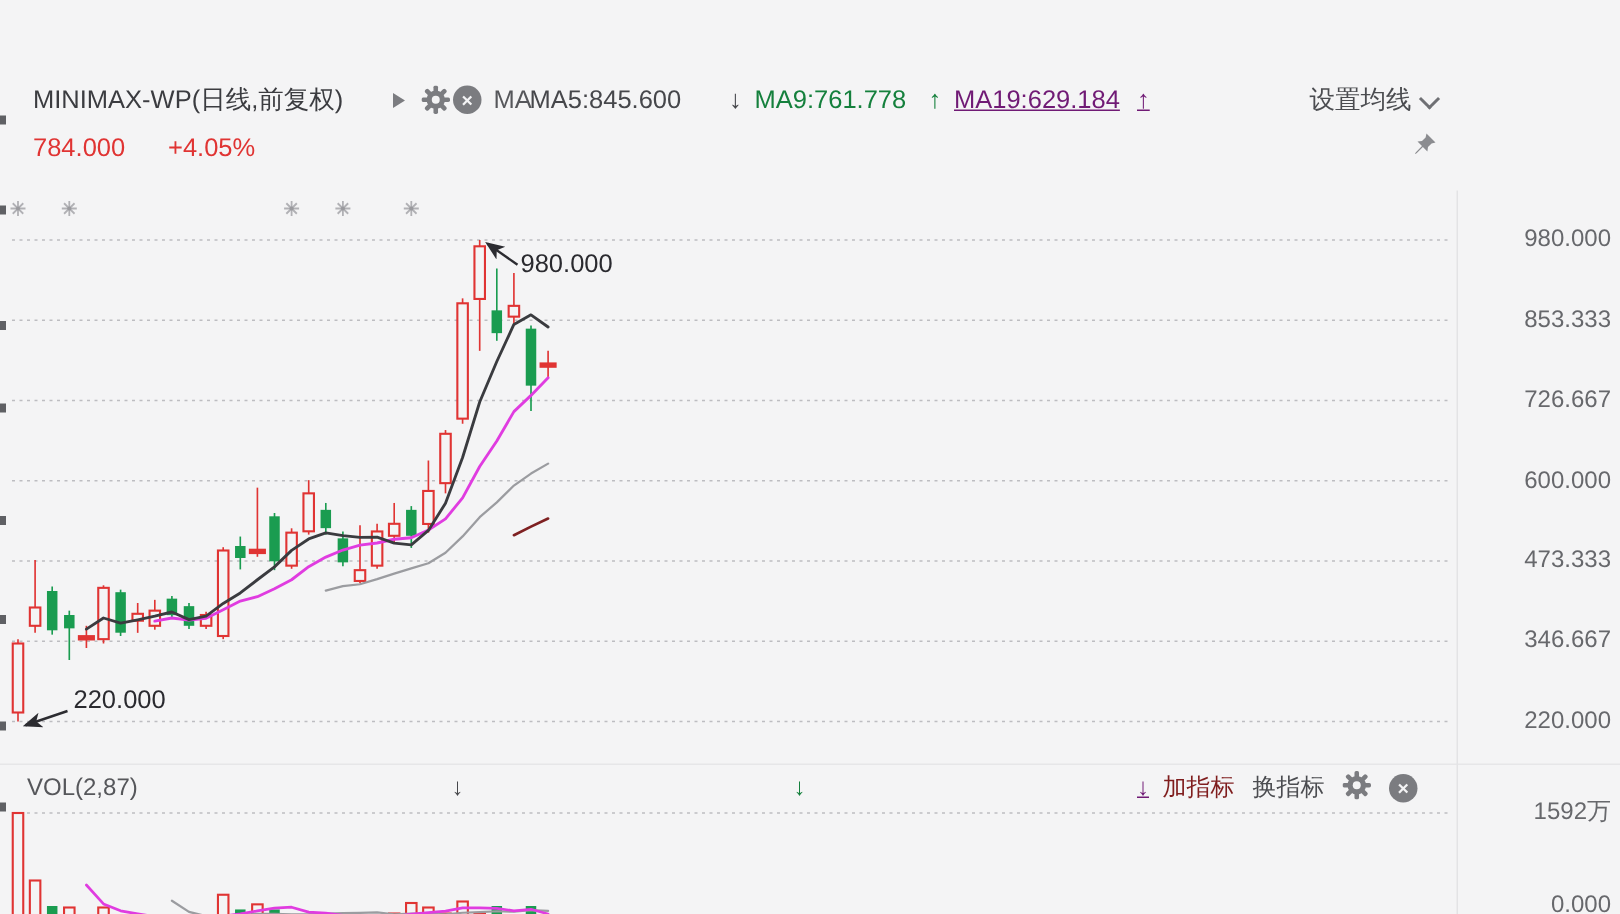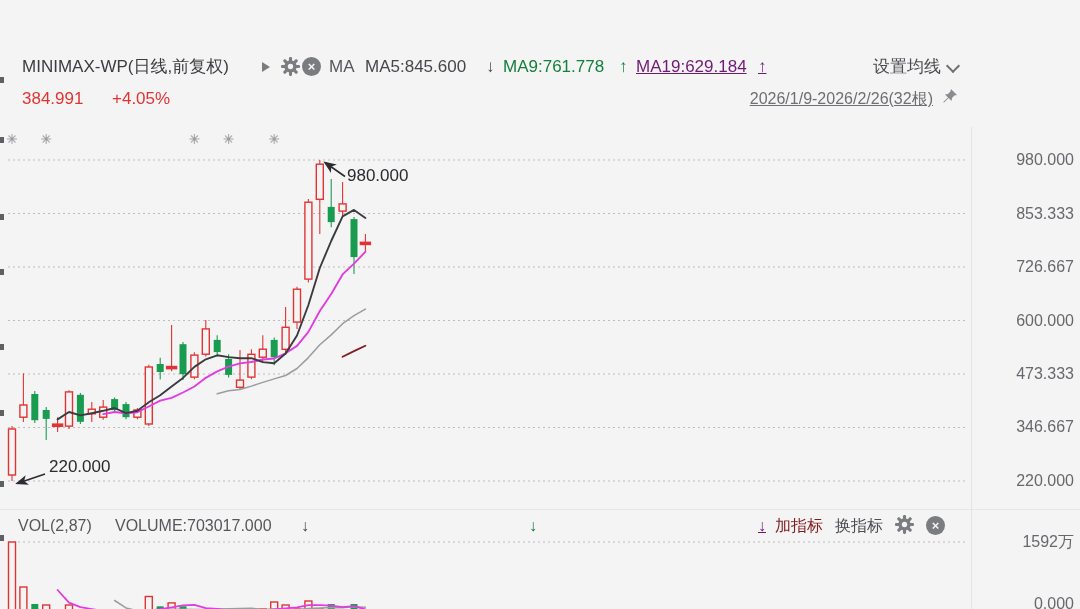--- a/index.html
+++ b/index.html
@@ -50,35 +50,34 @@
         <rect x="8.4" y="0" width="3.2" height="20" rx="1.2" transform="rotate(45 10 10)"></rect>
         <rect x="8.4" y="0" width="3.2" height="20" rx="1.2" transform="rotate(90 10 10)"></rect>
         <rect x="8.4" y="0" width="3.2" height="20" rx="1.2" transform="rotate(135 10 10)"></rect>
         <circle cx="10" cy="10" r="6.5"></circle>
       </g>
       <circle cx="10" cy="10" r="2.8" fill="#f4f4f5"></circle>
     </svg>
   </span>
   <div class="abs circle-x icon-btn" style="left:302px;top:10px">×</div>
   <span class="abs r1 t-mid" style="left:329px">MA</span>
-  <span class="abs r1 t-dark" style="left:365px">MA5:845.600</span>
+  <span class="abs r1 t-dark" style="left:353px">MA5:845.600</span>
   <span class="abs r1 t-dark" style="left:486px">↓</span>
   <span class="abs r1 t-magenta" style="left:503px">MA9:761.778</span>
   <span class="abs r1 t-magenta" style="left:619px">↑</span>
   <span class="abs r1 t-gray" style="left:636px">MA19:629.184</span>
   <span class="abs r1 t-gray" style="left:758px">↑</span>
   <div class="abs r1 settings-group" style="right:122px">
     <span style="color:#4b4c50">设置均线</span>
     <span class="chevron-down" style="margin-top:-3px"></span>
   </div>
 
-  <span class="abs r2 t-red" style="left:22px">384.991</span>
+  <span class="abs r2 t-red" style="left:22px">784.000</span>
   <span class="abs r2 t-red" style="left:112px">+4.05%</span>
   <div class="abs r2 date-group" style="right:122px">
-    <span class="date-link">2026/1/9-2026/2/26(32根)</span>
     <span class="icon-btn">
       <svg width="17" height="17" viewBox="0 0 17 17">
         <path fill="#8b8c90" d="M10,1 L16,7 L13.4,7.6 L11,10 L10.6,13 L7.6,10 L3.4,14.2 L2.2,14.8 L2.8,13.6 L7,9.4 L4,6.4 L7,6 L9.4,3.6 Z"></path>
       </svg>
     </span>
   </div>
 
   <svg id="mainSvg" class="abs" style="left:0;top:80px" width="972" height="385" viewBox="0 0 972 385">
       <defs>
         <marker id="ah" viewBox="0 0 10 10" refX="8.5" refY="5" markerWidth="8" markerHeight="8" orient="auto">
@@ -217,21 +216,20 @@
       <div class="edge-tick" style="top: 297px;"></div>
       <div class="edge-tick" style="top: 363px;"></div>
       <div class="edge-tick" style="top: 434px;"></div>
       <div class="edge-tick" style="top: 488px;"></div>
     </div>
 
   <div class="divider" style="top:462px"></div>
   <div class="vsep"></div>
 
   <span class="abs vhead t-mid" style="left:18px">VOL(2,87)</span>
-  <span class="abs vhead t-mid" style="left:115px">VOLUME:703017.000</span>
   <span class="abs vhead t-dark" style="left:301px">↓</span>
   <span class="abs vhead t-magenta" style="left:529px">↓</span>
   <span class="abs vhead t-gray" style="left:758px">↓</span>
   <div class="abs vhead" style="right:135px;display:flex;align-items:center;gap:12px">
     <span style="color:#7f1d1d;cursor:pointer">加指标</span>
     <span style="color:#4b4c50;cursor:pointer">换指标</span>
     <span class="icon-btn" style="margin-top:2px">
       <svg width="19" height="19" viewBox="0 0 20 20">
         <g fill="#7b7c80">
           <rect x="8.4" y="0" width="3.2" height="20" rx="1.2"></rect>

